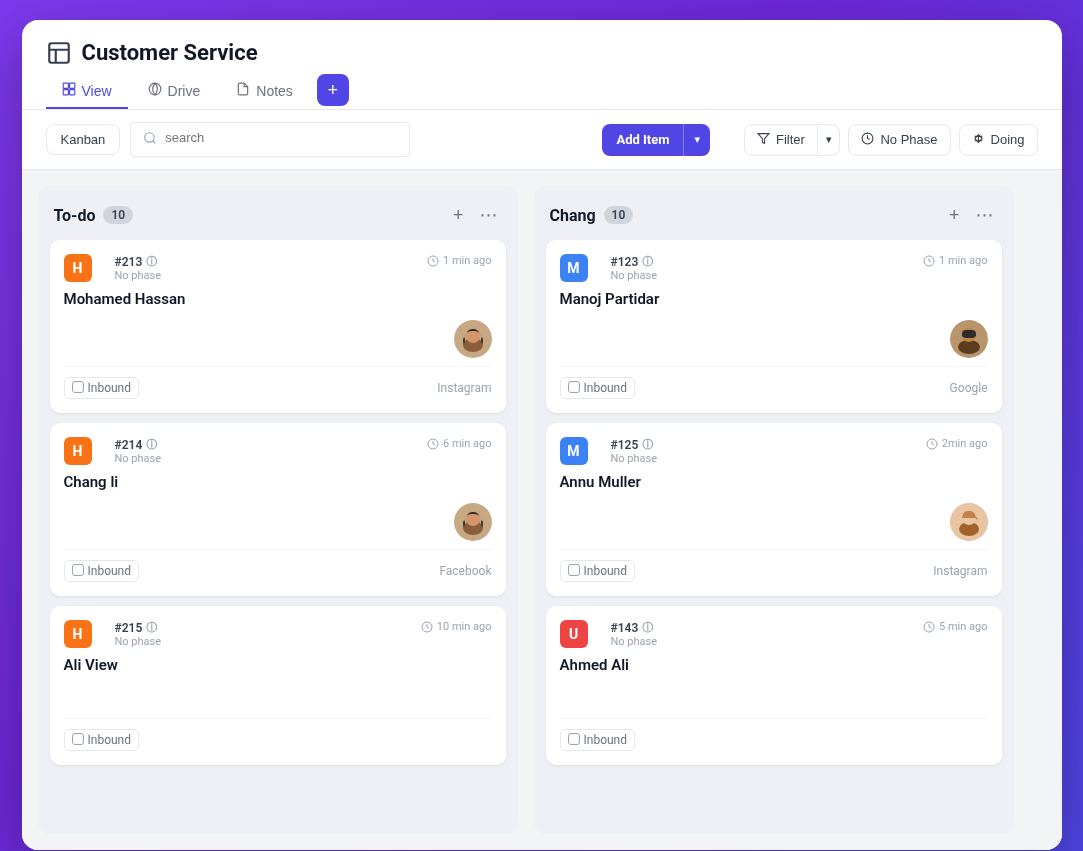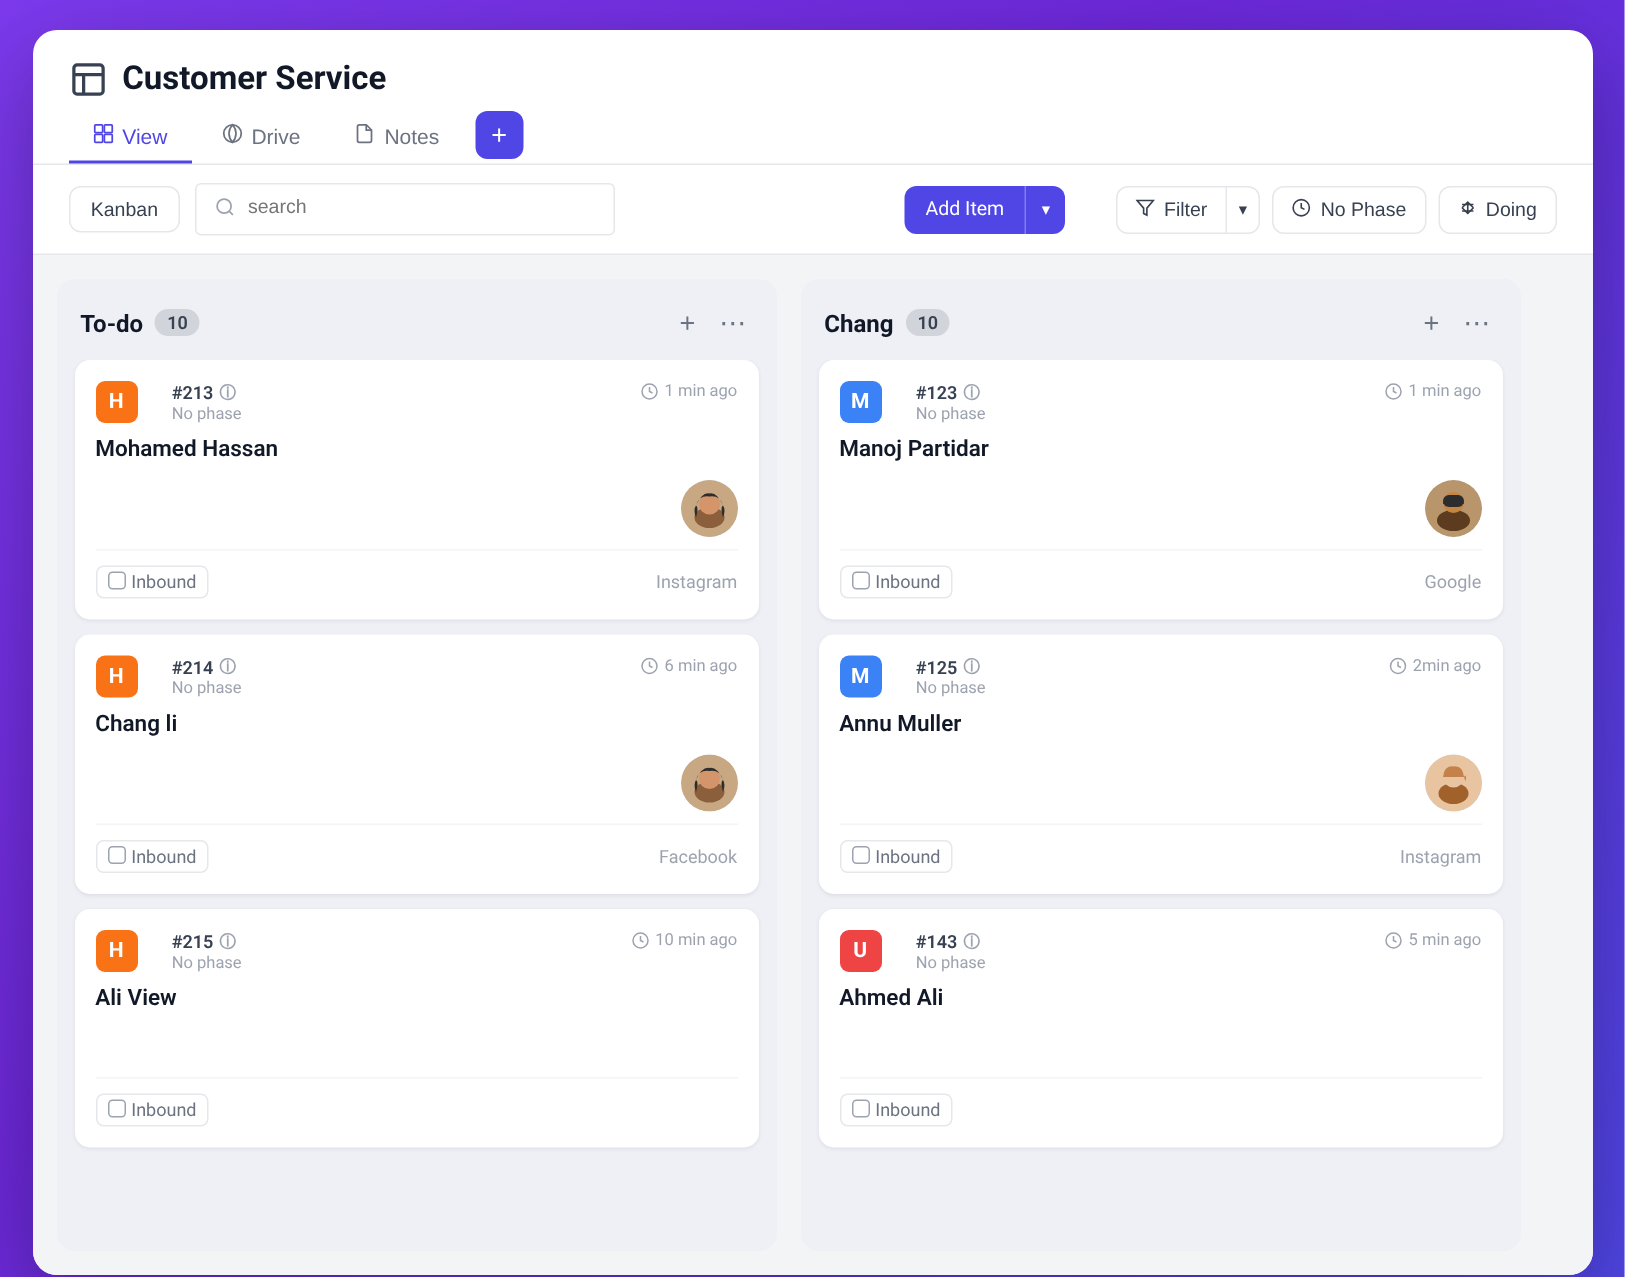--- a/index.html
+++ b/index.html
@@ -118,21 +118,21 @@
       gap: 0;
       background: #4f46e5;
       border: none;
       border-radius: 8px;
       overflow: hidden;
       cursor: pointer;
     }
     .add-item-main {
       color: #fff;
       font-size: 13px;
-      font-weight: 400;
+      font-weight: 700;
       padding: 8px 14px;
     }
     .add-item-divider {
       width: 1px;
       height: 32px;
       background: rgba(255,255,255,0.3);
     }
     .add-item-chevron {
       color: #fff;
       padding: 8px 10px;

